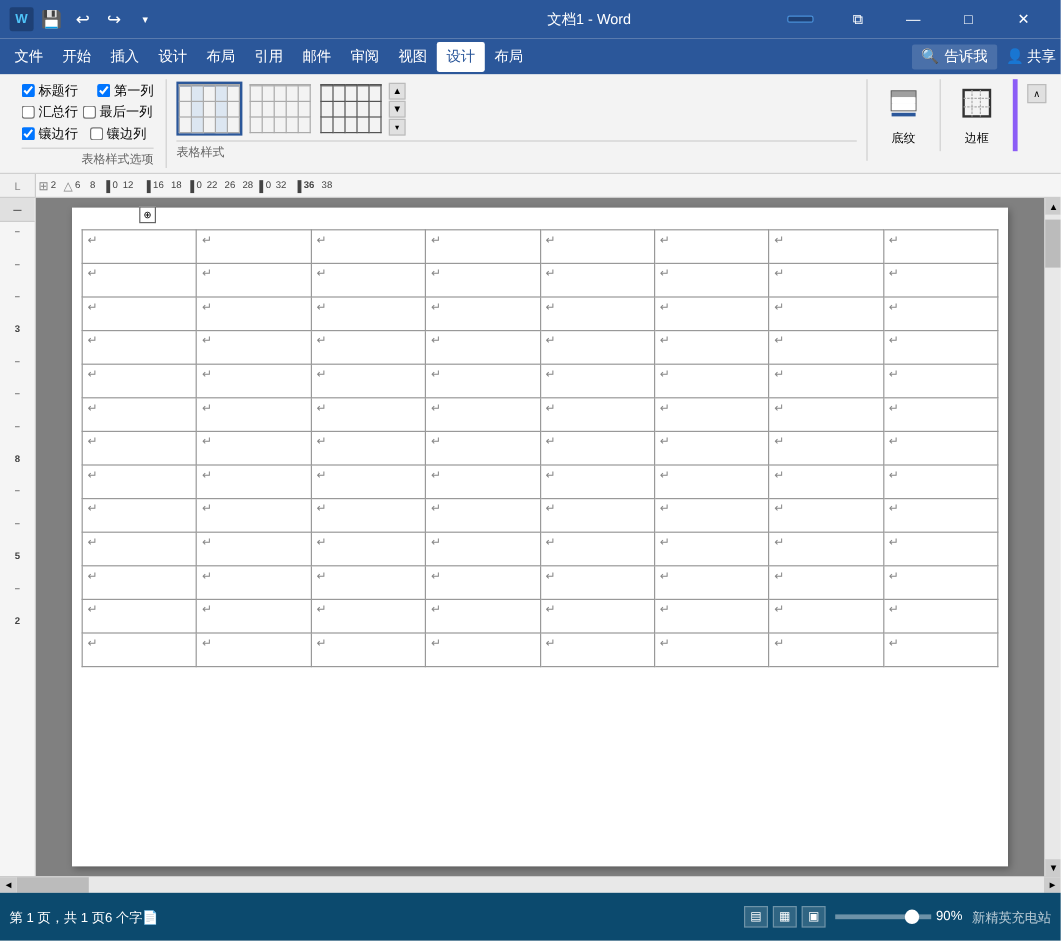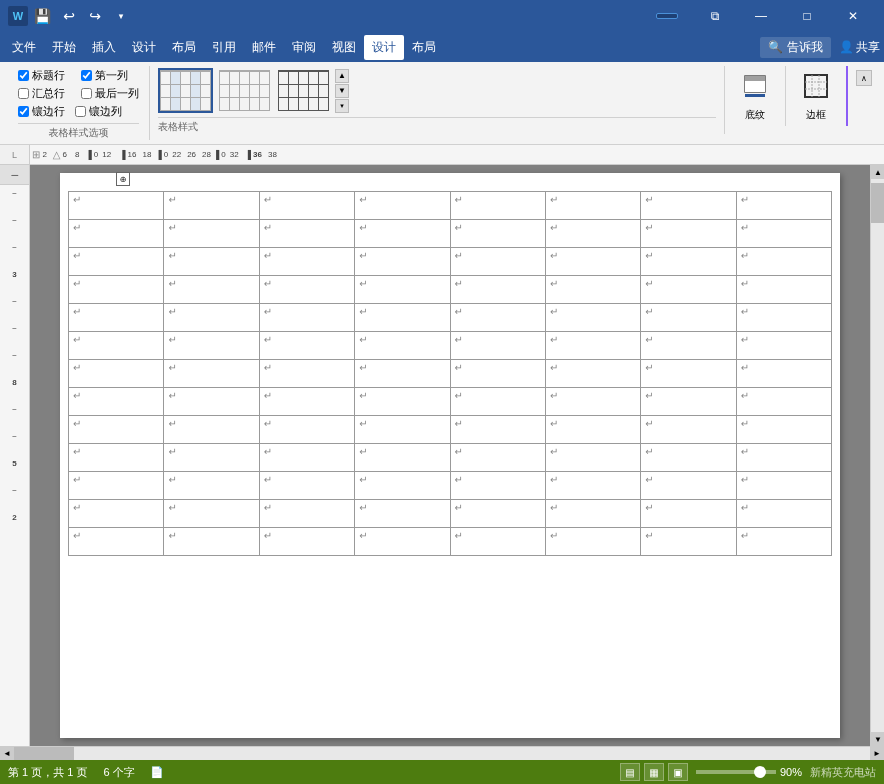--- a/index.html
+++ b/index.html
@@ -44,21 +44,21 @@
 
     
     .ribbon {
       background: #f3f3f3;
       border-bottom: 1px solid #d0d0d0;
       padding: 4px 8px 4px;
       display: flex;
       align-items: flex-start;
       gap: 0;
     }
-    .ribbon-group-label { font-size: 10px; color: #666; margin-top: 4px; text-align: center; border-top: 1px solid #d0d0d0; width: 100%; padding-top: 2px; }
+    .ribbon-group-label { font-size: 10px; color: #666; margin-top: 4px; text-align: right; border-top: 1px solid #d0d0d0; width: 100%; padding-top: 2px; }
 
     .checkbox-item { display: flex; align-items: center; gap: 3px; font-size: 11px; cursor: pointer; white-space: nowrap; }
     .checkbox-item input { width: 11px; height: 11px; }
 
     .style-preview {
       width: 55px;
       height: 45px;
       border: 2px solid transparent;
       cursor: pointer;
       position: relative;
@@ -98,28 +98,27 @@
       height: 28px;
       padding: 2px 4px;
       font-size: 10px;
       vertical-align: top;
       position: relative;
     }
     .para-mark { font-size: 10px; color: #888; }
 
     
     .status-bar {
-      background: #4d7c0f;
+      background: #0c4a6e;
       color: white;
-      height: 24px;
+      height: 40px;
       display: flex;
       align-items: center;
       padding: 0 8px;
       font-size: 11px;
-      gap: 16px;
     }
     .status-right { margin-left: auto; display: flex; align-items: center; gap: 8px; }
     .view-btn { width: 20px; height: 18px; background: rgba(255,255,255,0.15); border: 1px solid rgba(255,255,255,0.3); display: flex; align-items: center; justify-content: center; font-size: 10px; cursor: pointer; }
     .zoom-area { display: flex; align-items: center; gap: 4px; }
     .zoom-slider { width: 80px; height: 4px; background: rgba(255,255,255,0.4); position: relative; cursor: pointer; }
     .zoom-thumb { position: absolute; top: -4px; left: 80%; width: 12px; height: 12px; background: white; border-radius: 50%; transform: translateX(-50%); }
     .watermark { font-size: 11px; color: rgba(255,255,255,0.7); }
 
     .checkboxes-group { display: flex; flex-direction: column; gap: 3px; }
     .collapse-btn { width: 16px; height: 16px; background: #e0e0e0; border: 1px solid #bbb; display: flex; align-items: center; justify-content: center; font-size: 8px; cursor: pointer; margin-left: 4px; }
@@ -132,20 +131,21 @@
 <div class="doc-wrapper">
 
   <div class="title-bar">
     <div class="title-bar-left">
       <div class="title-bar-icon">W</div>
       <div class="title-bar-btn">💾</div>
       <div class="title-bar-btn">↩</div>
       <div class="title-bar-btn">↪</div>
       <div class="title-bar-btn" style="font-size:9px;">▾</div>
     </div>
+    <div class="title-bar-title">文档1 - Word</div>
     <button class="login-btn"></button>
     <div class="title-bar-controls">
       <div class="win-btn">⧉</div>
       <div class="win-btn">—</div>
       <div class="win-btn">□</div>
       <div class="win-btn close">✕</div>
     </div>
   </div>
 
   <div class="menu-bar">
@@ -173,21 +173,21 @@
   </div>
 
   <div class="ribbon">
 
     <div style="display:flex;flex-direction:column;border-right:1px solid #d0d0d0;padding:2px 10px 0;">
       <div class="checkboxes-group">
         <div style="display:flex;gap:16px;">
           <label class="checkbox-item"><input type="checkbox" checked="" style="">标题行</label>
           <label class="checkbox-item"><input type="checkbox" checked="" style="">第一列</label>
         </div>
-        <div style="display:flex;gap:16px;">
+        <div style="display:flex;gap:4px;">
           <label class="checkbox-item"><input type="checkbox" style="">汇总行</label>
           <label class="checkbox-item"><input type="checkbox" style="">最后一列</label>
         </div>
         <div style="display:flex;gap:10px;">
           <label class="checkbox-item"><input type="checkbox" checked="" style="">镶边行</label>
           <label class="checkbox-item"><input type="checkbox" style="">镶边列</label>
         </div>
       </div>
       <div class="ribbon-group-label">表格样式选项</div>
     </div>
@@ -322,21 +322,21 @@
             <rect x="4" y="4" width="20" height="5" fill="#a0a0a0"></rect>
             <rect x="4" y="9" width="20" height="5" fill="white" stroke="none"></rect>
             <rect x="4" y="14" width="20" height="6" fill="white" stroke="none"></rect>
             <rect x="4" y="22" width="20" height="3" fill="#2b579a" rx="0"></rect>
           </svg>
         </div>
         <span>底纹</span>
       </div>
     </div>
 
-    <div style="display:flex;flex-direction:column;align-items:center;padding:2px 10px 0;border-right:2px solid #8b5cf6;">
+    <div style="display:flex;flex-direction:column;align-items:center;padding:2px 10px 0;border-right:4px solid #8b5cf6;">
       <div class="ribbon-big-btn">
         <div style="font-size:26px;line-height:1;">
           <svg width="28" height="28" viewBox="0 0 28 28">
             <rect x="3" y="3" width="22" height="22" fill="none" stroke="#333" stroke-width="2"></rect>
             <line x1="3" y1="10" x2="25" y2="10" stroke="#aaa" stroke-width="1" stroke-dasharray="2,1"></line>
             <line x1="3" y1="17" x2="25" y2="17" stroke="#aaa" stroke-width="1" stroke-dasharray="2,1"></line>
             <line x1="10" y1="3" x2="10" y2="25" stroke="#aaa" stroke-width="1" stroke-dasharray="2,1"></line>
             <line x1="17" y1="3" x2="17" y2="25" stroke="#aaa" stroke-width="1" stroke-dasharray="2,1"></line>
           </svg>
         </div>

